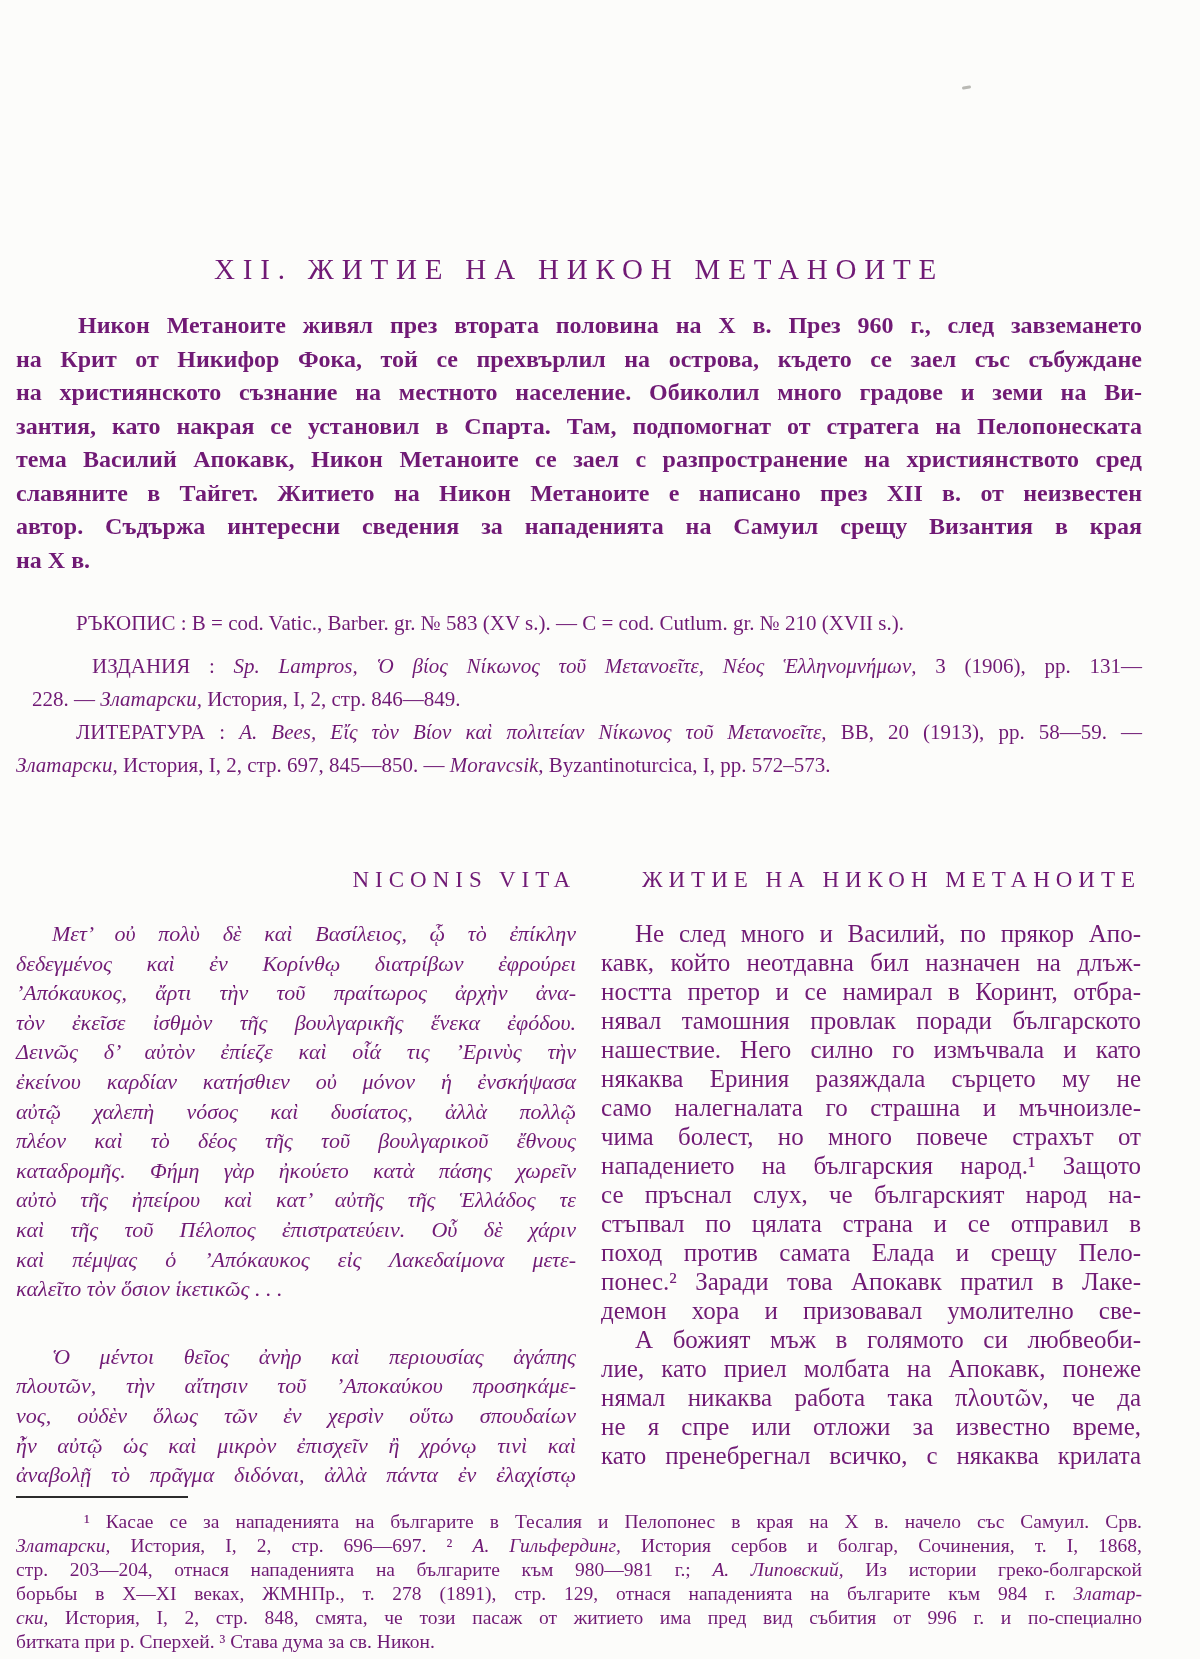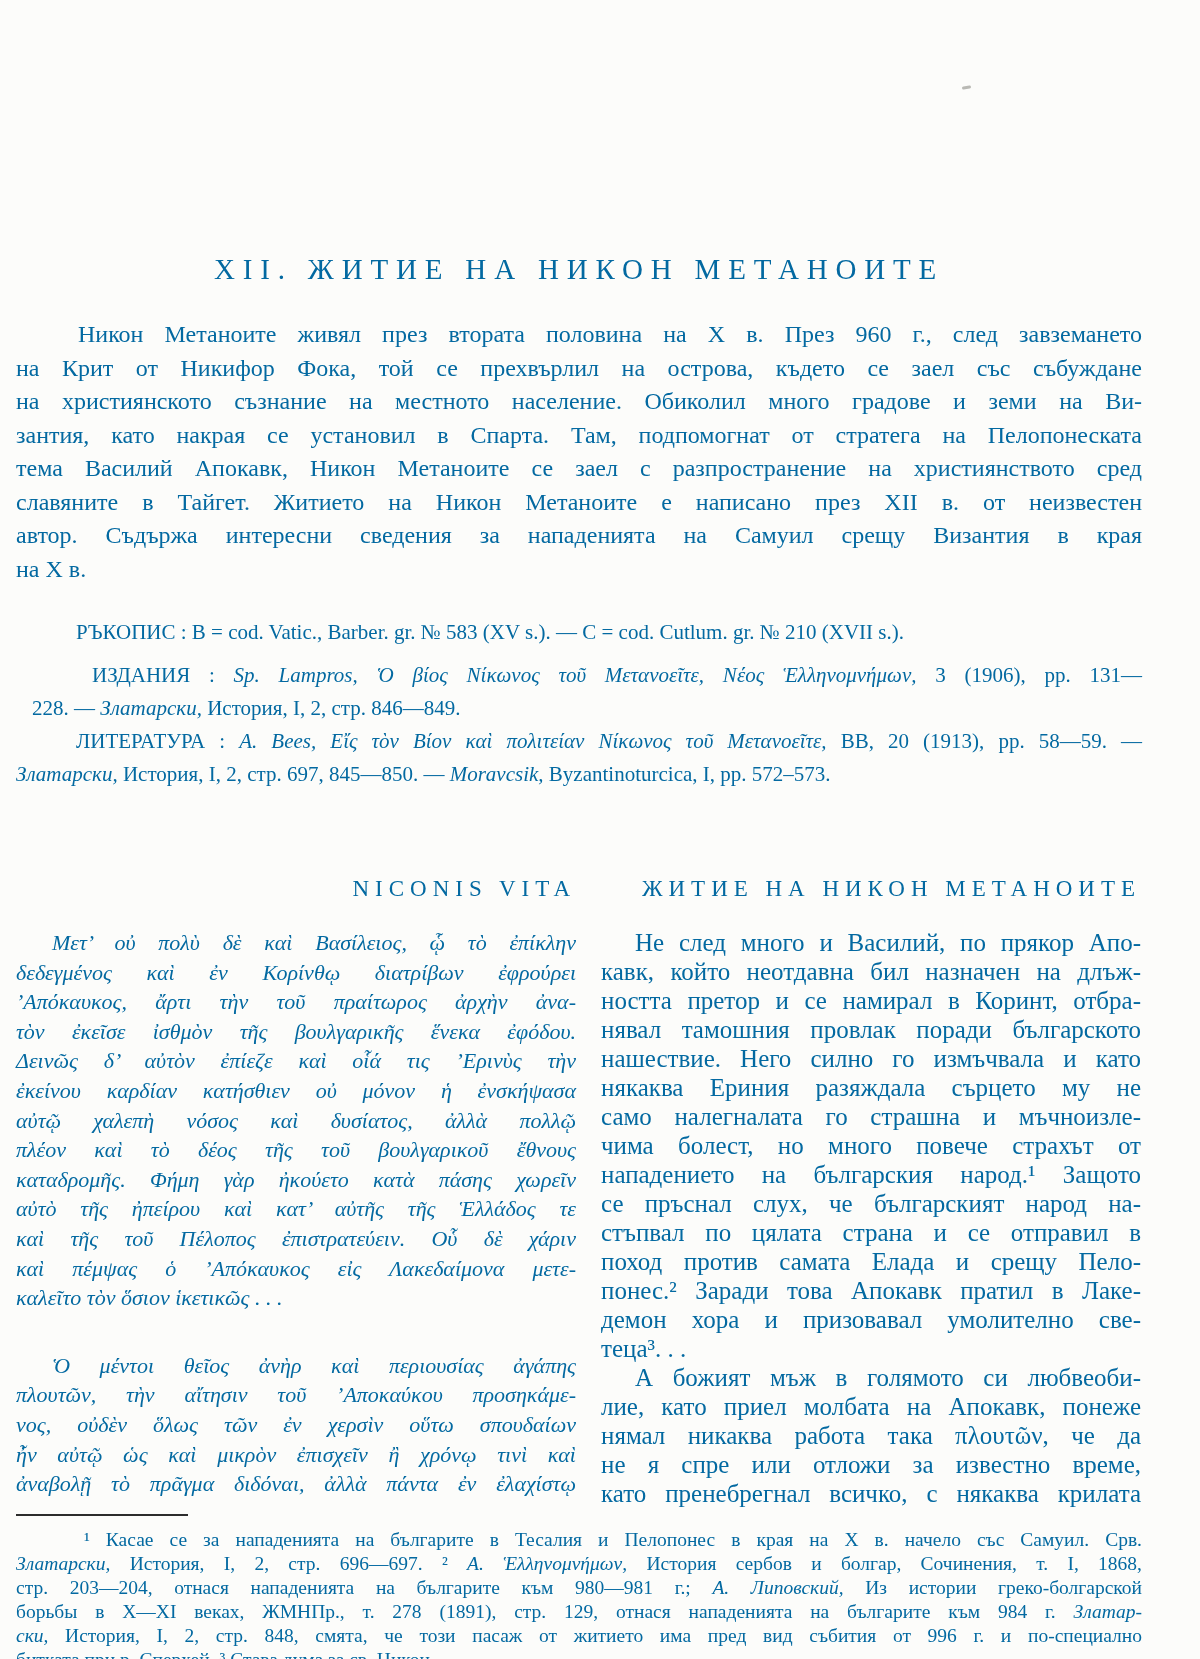--- a/index.html
+++ b/index.html
@@ -5,21 +5,21 @@
   html,body{margin:0;padding:0;}
   body{
     width:1200px;height:1659px;
     background:#e9e9e6;
     font-family:"Liberation Serif","DejaVu Serif",serif;
   }
   .page{
     position:relative;
     width:1200px;height:1659px;
     background:#fcfcfa;
-    color:#0369a1;
+    color:#701a75;
     overflow:hidden;
   }
   .content{
     padding:253px 58px 0 16px;
   }
   .title{
     margin:0;
     font-size:29px;
     font-weight:normal;
     text-align:center;
@@ -34,23 +34,24 @@
   .jline.last{
     text-align-last:left;
   }
   .indent-first > .jline:first-child{
     text-indent:var(--indent,58px);
   }
   .it{font-style:italic;}
 
   .intro{
     --indent:62px;
-    margin-top:32px;
+    margin-top:23px;
     font-size:24px;
     line-height:33.5px;
+    font-weight:bold;
   }
   .biblio{
     --indent:60px;
     font-size:21px;
     line-height:33px;
   }
   .biblio.manuscript{margin-top:30px;}
   .biblio.editions{margin-top:10px;margin-left:16px;}
   .biblio.literature{}
 
@@ -171,37 +172,36 @@
             <div class="jline"><span>нашествие. Него силно го измъчвала и като</span></div>
             <div class="jline"><span>някаква Ериния разяждала сърцето му не</span></div>
             <div class="jline"><span>само налегналата го страшна и мъчноизле-</span></div>
             <div class="jline"><span>чима болест, но много повече страхът от</span></div>
             <div class="jline"><span>нападението на българския народ.¹ Защото</span></div>
             <div class="jline"><span>се пръснал слух, че българският народ на-</span></div>
             <div class="jline"><span>стъпвал по цялата страна и се отправил в</span></div>
             <div class="jline"><span>поход против самата Елада и срещу Пело-</span></div>
             <div class="jline"><span>понес.² Заради това Апокавк пратил в Лаке-</span></div>
             <div class="jline"><span>демон хора и призовавал умолително све-</span></div>
-            <div class="jline last"><span>теца³. . .</span></div>
           </div>
         <div class="bulg indent-first">
             <div class="jline"><span>А божият мъж в голямото си любвеоби-</span></div>
             <div class="jline"><span>лие, като приел молбата на Апокавк, понеже</span></div>
             <div class="jline"><span>нямал никаква работа така πλουτῶν, че да</span></div>
             <div class="jline"><span>не я спре или отложи за известно време,</span></div>
             <div class="jline"><span>като пренебрегнал всичко, с някаква крилата</span></div>
           </div>
       </div>
     </div>
 
     <div class="foot-rule"></div>
 
     <div class="footnotes indent-first">
         <div class="jline"><span>¹ Касае се за нападенията на българите в Тесалия и Пелопонес в края на X в. начело със Самуил. Срв.</span></div>
-        <div class="jline"><span class="it">Златарски,</span><span> История, I, 2, стр. 696—697. ² </span><span class="it">А. Ἑλληνομνήμων,</span><span> История сербов и болгар, Сочинения, т. I, 1868,</span></div>
+        <div class="jline"><span class="it">Златарски,</span><span> История, I, 2, стр. 696—697. ² </span><span class="it">А. Гильфердинг,</span><span> История сербов и болгар, Сочинения, т. I, 1868,</span></div>
         <div class="jline"><span>стр. 203—204, отнася нападенията на българите към 980—981 г.; </span><span class="it">А. Липовский,</span><span> Из истории греко-болгарской</span></div>
         <div class="jline"><span>борьбы в X—XI веках, ЖМНПр., т. 278 (1891), стр. 129, отнася нападенията на българите към 984 г. </span><span class="it">Златар-</span></div>
         <div class="jline"><span class="it">ски,</span><span> История, I, 2, стр. 848, смята, че този пасаж от житието има пред вид събития от 996 г. и по-специално</span></div>
         <div class="jline last"><span>битката при р. Сперхей. ³ Става дума за св. Никон.</span></div>
       </div>
 
   </div>
 </div>
 
 </body></html>

